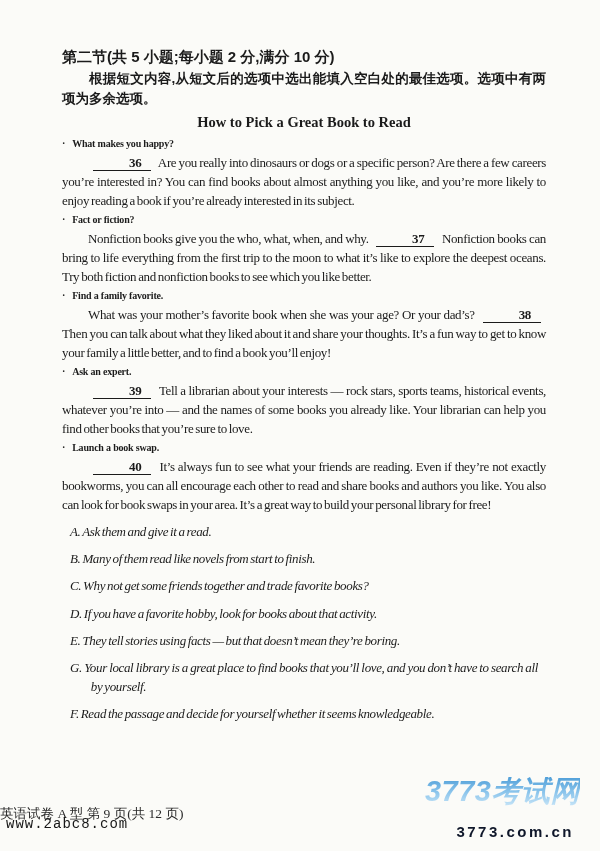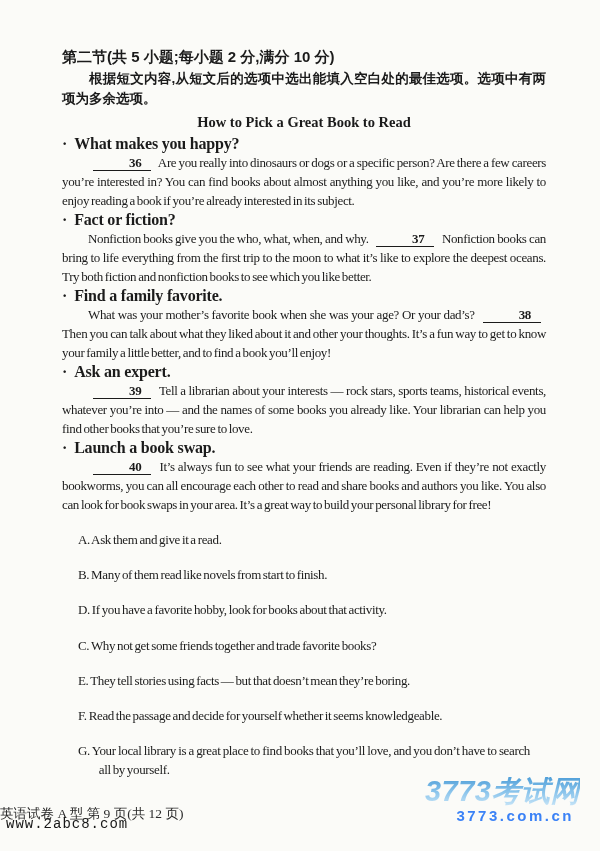--- a/index.html
+++ b/index.html
@@ -26,34 +26,34 @@
   .passage-title {
     margin:3px 0 2px 0; text-align:center;
     font-size:14.5px; font-weight:bold; line-height:20px;
   }
   .para {
     margin:0; font-size:13px; line-height:19px; text-align:justify;
     letter-spacing:-0.35px; word-spacing:-1px;
   }
   .indent { text-indent:2em; }
   .tip-head {
-    margin:0; font-size:16px; font-weight:bold; line-height:19px;
+    margin:0; font-size:10px; font-weight:bold; line-height:19px;
     letter-spacing:-0.2px;
   }
   .bullet { margin-right:7px; font-weight:bold; }
   .blank {
     display:inline-block; font-weight:bold;
     border-bottom:1.3px solid #1b1b1b;
     padding:0 10px; margin:0 5px; line-height:14px;
   }
   .options { margin-top:0; }
   .option {
-    margin:16px; font-size:13px; line-height:19.2px; text-align:justify;
+    margin:8px; font-size:13px; line-height:19.2px; text-align:justify;
     letter-spacing:-0.35px; word-spacing:-1px;
-    padding-left:1.6em; text-indent:-1.6em;
+    padding-left:1.6em; text-indent:-1.6em;font-style:italic;
   }
 
   .footer-label {
     position:absolute; left:0; width:100%; top:805px; text-align:left;
     font-size:13.5px; line-height:18px; color:#2a2a2a;
   }
   .site-left {
     position:absolute; left:6px; top:816px;
     font-family:"Liberation Mono","DejaVu Sans Mono",monospace;
     font-size:14px; letter-spacing:1px; color:#161616;
@@ -65,22 +65,22 @@
   .wm-name {
     display:block; font-size:29px; font-weight:bold; font-style:italic;
     letter-spacing:0.5px; color:#6fb0e2;
     background:linear-gradient(180deg,#4f9ed8 0%,#8ec6ec 55%,#c6e4f7 100%);
     -webkit-background-clip:text; background-clip:text;
   }
   @supports (-webkit-background-clip: text) {
     .wm-name { color:transparent; }
   }
   .wm-url {
-    display:block; margin-top:2px; margin-right:6px;
-    font-size:15px; font-weight:bold; letter-spacing:2.5px; color:#3b82f6;
+    display:block; margin-top:18px; margin-right:6px;
+    font-size:15px; font-weight:bold; letter-spacing:2.5px; color:#0f172a;
   }
 </style>
 </head>
 <body>
 
 <div class="page">
   <div class="content">
 
     <h2 class="cjk-head">第二节(共 5 小题;每小题 2 分,满分 10 分)</h2>
     <p class="cjk-instructions">根据短文内容,从短文后的选项中选出能填入空白处的最佳选项。选项中有两项为多余选项。</p>
@@ -97,43 +97,43 @@
     <p class="para indent">
       <span>Nonfiction books give you the who, what, when, and why.</span>
       <span class="blank">37</span>
       <span>Nonfiction books can bring to life everything from the first trip to the moon to what it’s like to explore the deepest oceans. Try both fiction and nonfiction books to see which you like better.</span>
     </p>
 
     <p class="tip-head"><span class="bullet">·</span><span>Find a family favorite.</span></p>
     <p class="para indent">
       <span>What was your mother’s favorite book when she was your age? Or your dad’s?</span>
       <span class="blank">38</span>
-      <span>Then you can talk about what they liked about it and other your thoughts. It’s a fun way to get to know your family a little better, and to find a book you’ll enjoy!</span>
+      <span>Then you can talk about what they liked about it and share your thoughts. It’s a fun way to get to know your family a little better, and to find a book you’ll enjoy!</span>
     </p>
 
     <p class="tip-head"><span class="bullet">·</span><span>Ask an expert.</span></p>
     <p class="para indent">
       <span class="blank">39</span>
       <span>Tell a librarian about your interests — rock stars, sports teams, historical events, whatever you’re into — and the names of some books you already like. Your librarian can help you find other books that you’re sure to love.</span>
     </p>
 
     <p class="tip-head"><span class="bullet">·</span><span>Launch a book swap.</span></p>
     <p class="para indent">
       <span class="blank">40</span>
       <span>It’s always fun to see what your friends are reading. Even if they’re not exactly bookworms, you can all encourage each other to read and share books and authors you like. You also can look for book swaps in your area. It’s a great way to build your personal library for free!</span>
     </p>
 
     <div class="options">
       <p class="option">A. Ask them and give it a read.</p>
       <p class="option">B. Many of them read like novels from start to finish.</p>
+      <p class="option">C. Why not get some friends together and trade favorite books?</p>
       <p class="option">D. If you have a favorite hobby, look for books about that activity.</p>
-      <p class="option">C. Why not get some friends together and trade favorite books?</p>
       <p class="option">E. They tell stories using facts — but that doesn’t mean they’re boring.</p>
+      <p class="option">G. Your local library is a great place to find books that you’ll love, and you don’t have to search all by yourself.</p>
       <p class="option">F. Read the passage and decide for yourself whether it seems knowledgeable.</p>
-      <p class="option">G. Your local library is a great place to find books that you’ll love, and you don’t have to search all by yourself.</p>
     </div>
   </div>
 
   <div class="footer-label">英语试卷 A 型 第 9 页(共 12 页)</div>
   <div class="site-left">www.2abc8.com</div>
   <div class="watermark">
     <span class="wm-name">3773考试网</span>
     <span class="wm-url">3773.com.cn</span>
   </div>
 </div>

